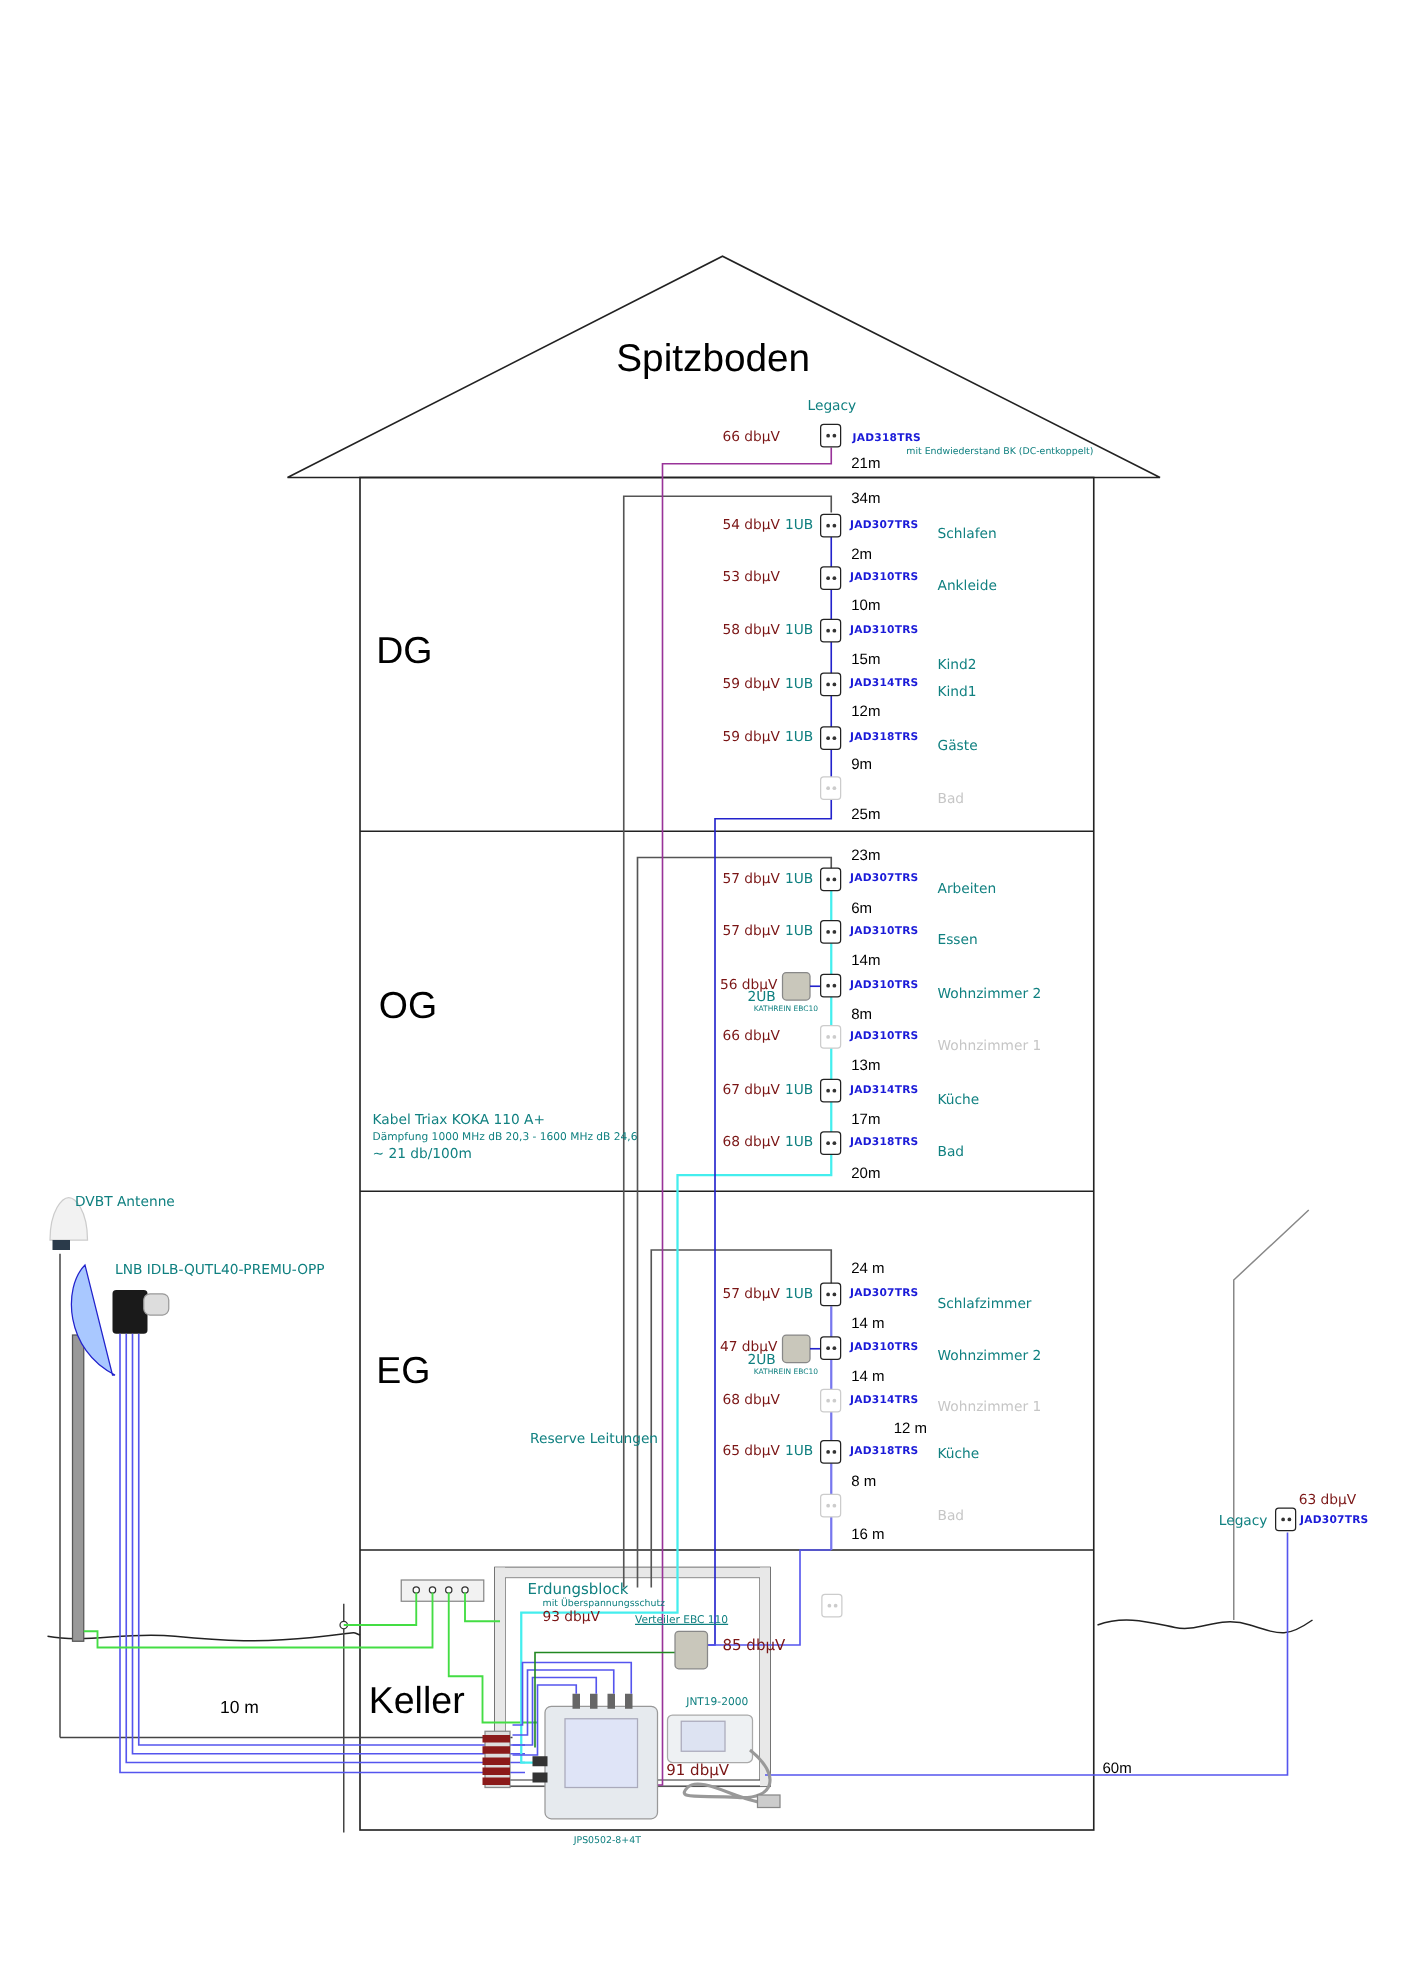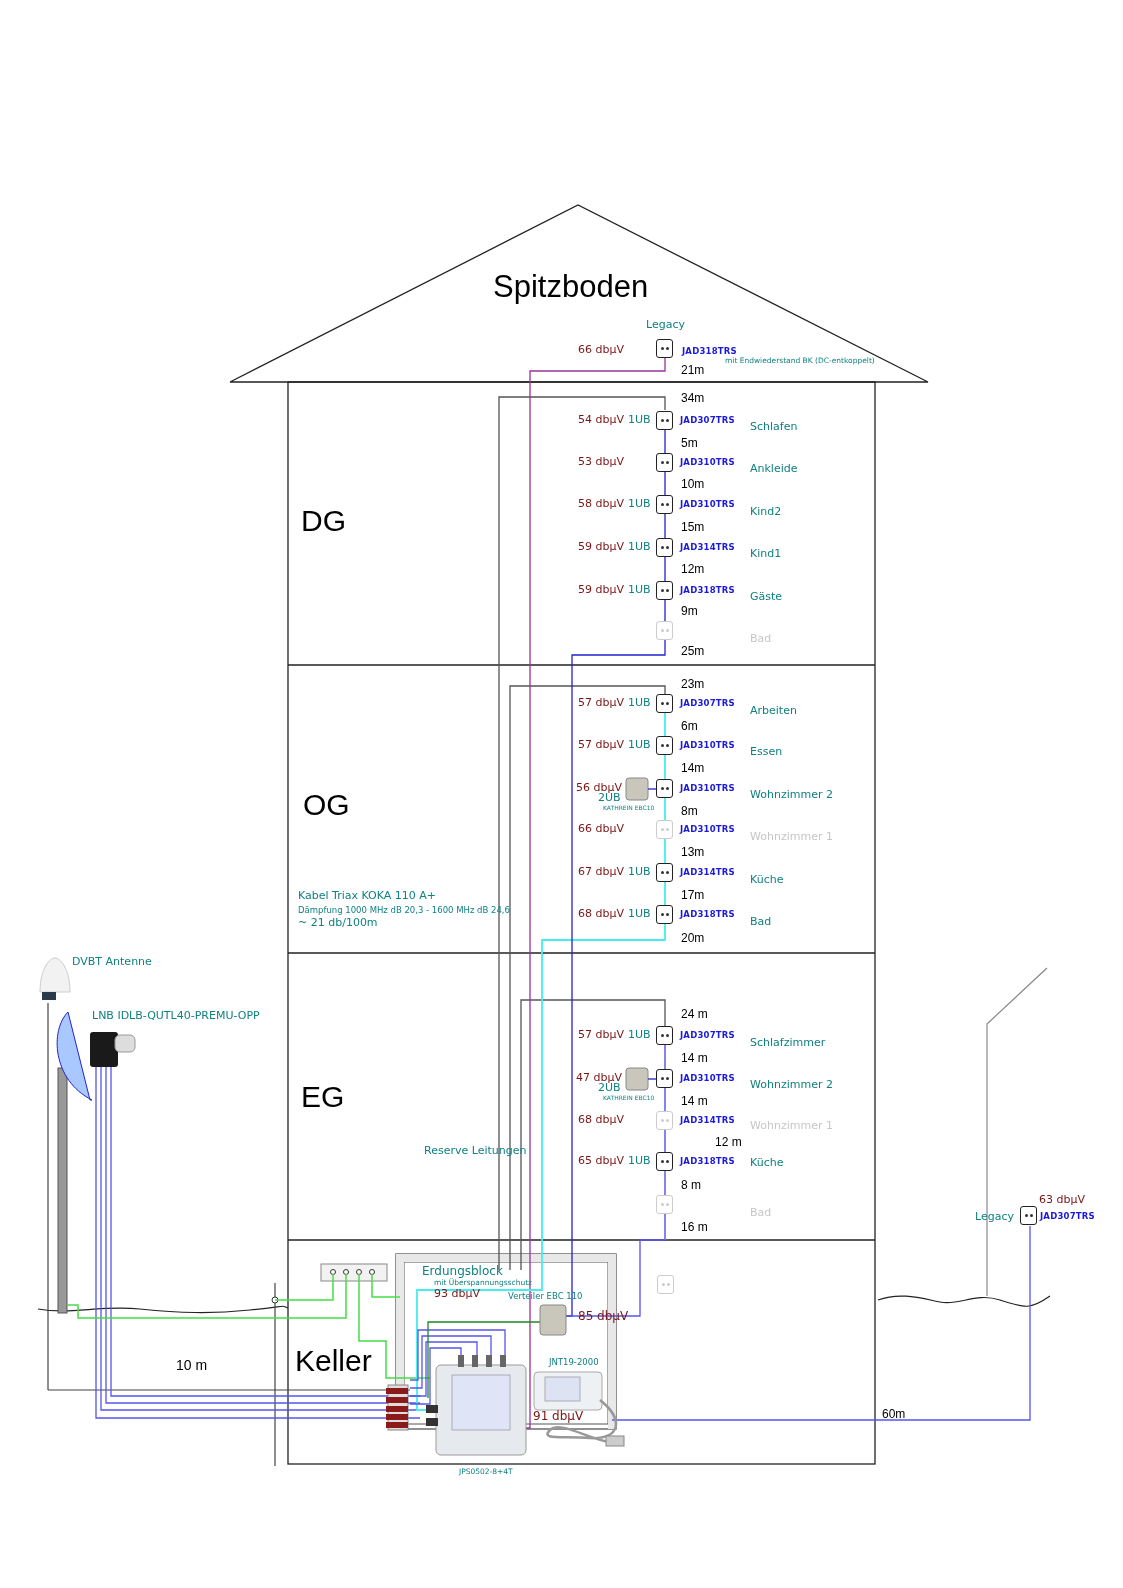--- a/index.html
+++ b/index.html
@@ -162,31 +162,31 @@
 <div class="t small-teal" style="left:713px;top:357px;">mit Endwiederstand  BK (DC-entkoppelt)</div>
 <div class="t len" style="left:681px;top:364px;">21m</div>
 
 <div id="dg-list">
     <div class="t len" style="left:681px;top:392px;">34m</div>
     <div class="t lvl" style="left:578px;top:414px;">54 dbµV</div>
     <div class="t ub" style="left:628px;top:414px;">1UB</div>
     <div class="socket" style="left:656px;top:411px;"></div>
     <div class="t model" style="left:680px;top:416px;">JAD307TRS</div>
     <div class="t room" style="left:750px;top:421px;">Schlafen</div>
-    <div class="t len" style="left:681px;top:437px;">5m</div>
+    <div class="t len" style="left:681px;top:437px;">2m</div>
     <div class="t lvl" style="left:578px;top:456px;">53 dbµV</div>
     <div class="socket" style="left:656px;top:453px;"></div>
     <div class="t model" style="left:680px;top:458px;">JAD310TRS</div>
     <div class="t room" style="left:750px;top:463px;">Ankleide</div>
     <div class="t len" style="left:681px;top:478px;">10m</div>
     <div class="t lvl" style="left:578px;top:498px;">58 dbµV</div>
     <div class="t ub" style="left:628px;top:498px;">1UB</div>
     <div class="socket" style="left:656px;top:495px;"></div>
     <div class="t model" style="left:680px;top:500px;">JAD310TRS</div>
-    <div class="t room" style="left:750px;top:506px;">Kind2</div>
+    <div class="t room" style="left:750px;top:526px;">Kind2</div>
     <div class="t len" style="left:681px;top:521px;">15m</div>
     <div class="t lvl" style="left:578px;top:541px;">59 dbµV</div>
     <div class="t ub" style="left:628px;top:541px;">1UB</div>
     <div class="socket" style="left:656px;top:538px;"></div>
     <div class="t model" style="left:680px;top:543px;">JAD314TRS</div>
     <div class="t room" style="left:750px;top:548px;">Kind1</div>
     <div class="t len" style="left:681px;top:563px;">12m</div>
     <div class="t lvl" style="left:578px;top:584px;">59 dbµV</div>
     <div class="t ub" style="left:628px;top:584px;">1UB</div>
     <div class="socket" style="left:656px;top:581px;"></div>
@@ -268,27 +268,27 @@
     <div class="t room dim" style="left:750px;top:1207px;">Bad</div>
     <div class="t len" style="left:681px;top:1221px;">16 m</div>
   </div>
 
 <div class="t teal" style="left:298px;top:890px;font-size:11px;">Kabel Triax KOKA 110 A+</div>
 <div class="t teal" style="left:298px;top:906px;font-size:8.5px;">Dämpfung 1000 MHz dB 20,3 - 1600 MHz dB 24,6</div>
 <div class="t teal" style="left:298px;top:917px;font-size:11px;">~ 21 db/100m</div>
 
 <div class="t teal" style="left:424px;top:1145px;font-size:11px;">Reserve Leitungen</div>
 
-<div class="t teal" style="left:72px;top:956px;font-size:11px;">DVBT Antenne</div>
+<div class="t teal" style="left:60px;top:956px;font-size:11px;">DVBT Antenne</div>
 <div class="t teal" style="left:92px;top:1010px;font-size:11px;">LNB IDLB-QUTL40-PREMU-OPP</div>
 
 <div class="t teal" style="left:422px;top:1265px;font-size:12px;">Erdungsblock</div>
 <div class="t small-teal" style="left:422px;top:1279px;">mit Überspannungsschutz</div>
 <div class="t lvl" style="left:434px;top:1288px;font-size:11px;">93 dbµV</div>
-<div class="t small-teal" style="left:496px;top:1292px;font-size:8.5px;">Verteiler EBC 110</div>
+<div class="t small-teal" style="left:496px;top:1292px;font-size:8.5px;text-decoration:underline;">Verteiler EBC 110</div>
 <div class="t lvl" style="left:578px;top:1310px;font-size:12px;">85 dbµV</div>
 <div class="t small-teal" style="left:537px;top:1358px;font-size:8.5px;">JNT19-2000</div>
 <div class="t lvl" style="left:533px;top:1410px;font-size:12px;">91 dbµV</div>
 <div class="t small-teal" style="left:447px;top:1468px;">JPS0502-8+4T</div>
 <div class="t len" style="left:176px;top:1358px;font-size:14px;">10 m</div>
 <div class="t len" style="left:882px;top:1408px;">60m</div>
 <div class="socket dim" style="left:657px;top:1275px;"></div>
 
 <div class="t lvl" style="left:1039px;top:1194px;">63 dbµV</div>
 <div class="t room" style="left:975px;top:1211px;">Legacy</div>

